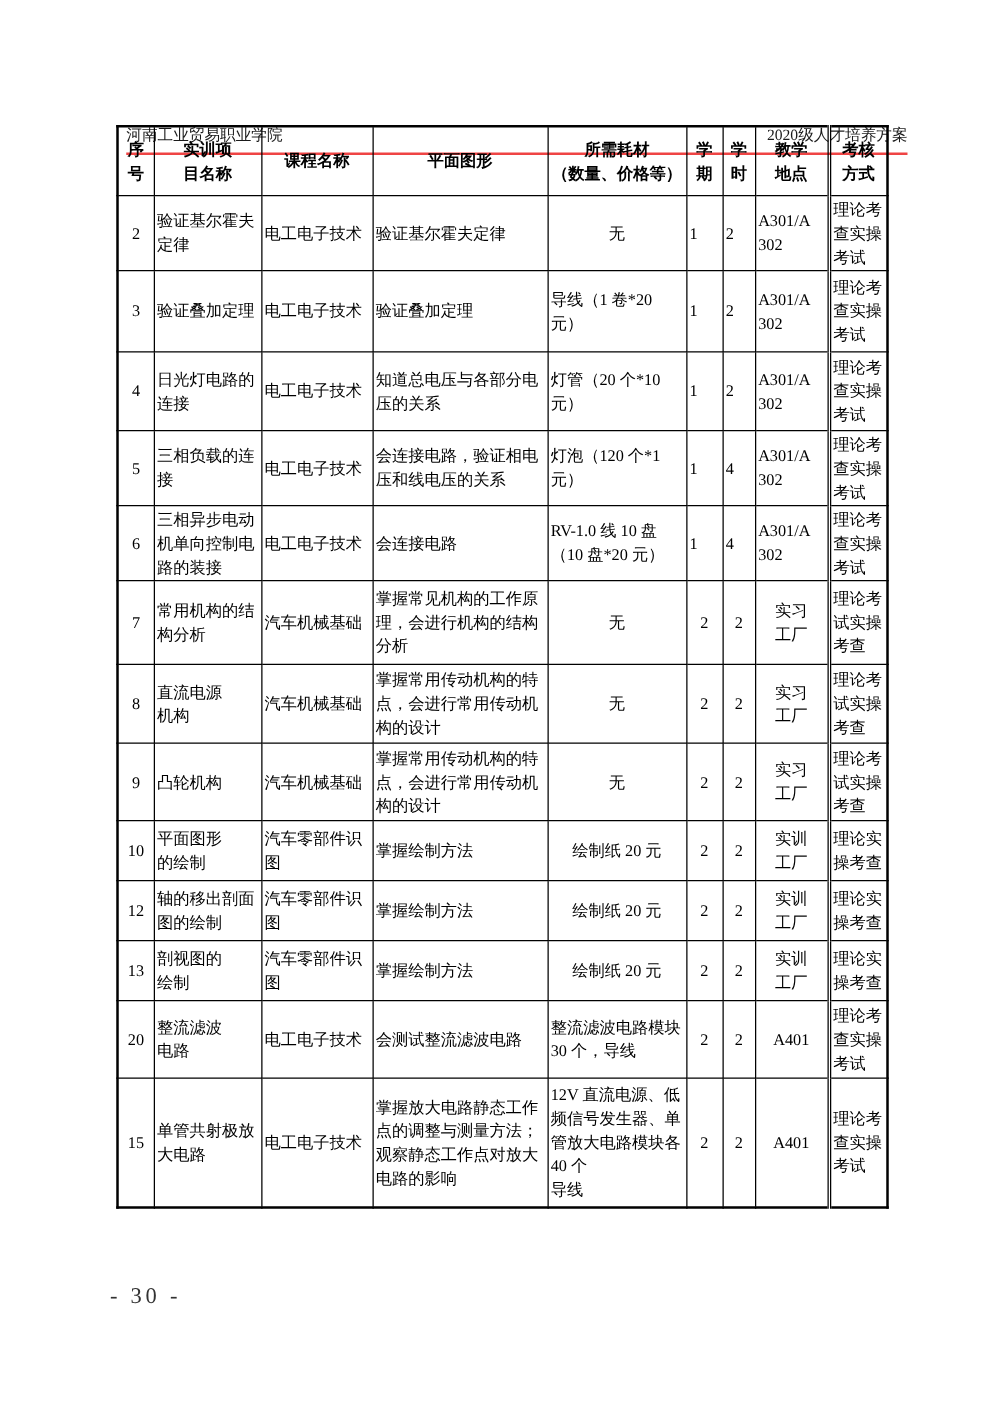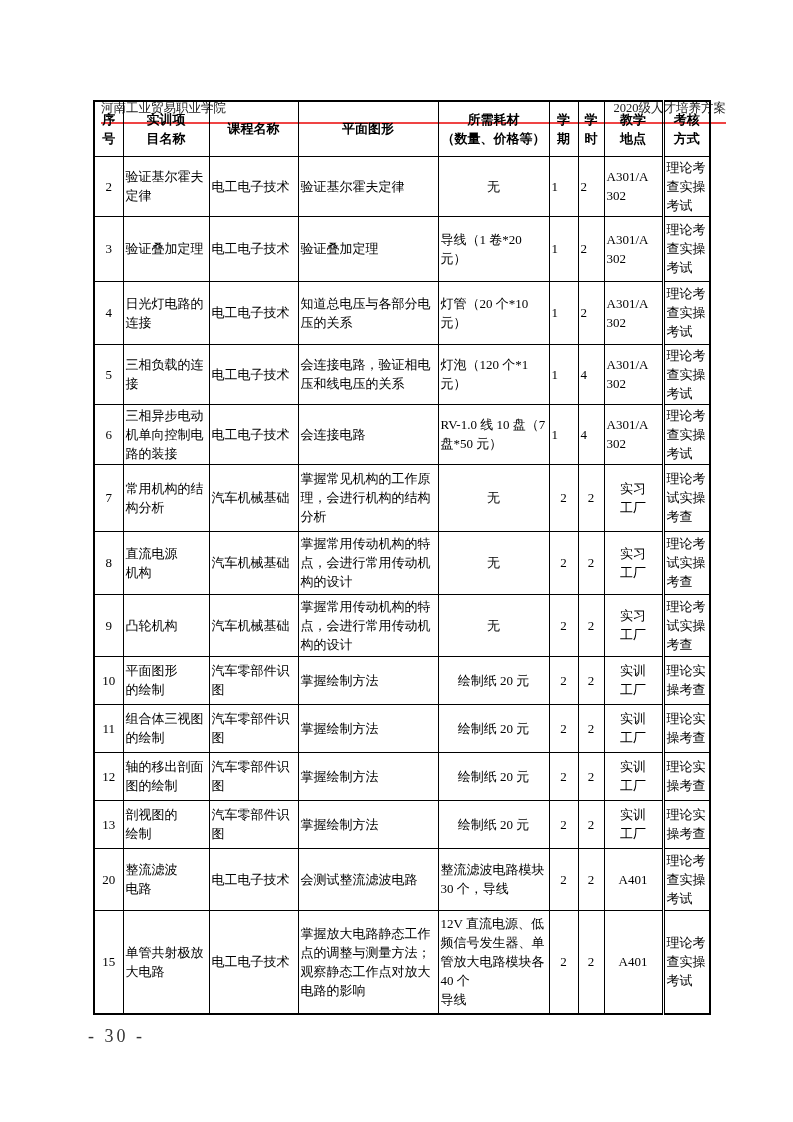--- a/index.html
+++ b/index.html
@@ -130,21 +130,21 @@
         <td class="col-hours c-left">4</td>
         <td class="col-location c-left c-break">A301/A
 302</td>
         <td class="col-assessment c-left">理论考查实操考试</td>
       </tr>
       <tr style="height: 60px;">
         <td class="col-no c-center">6</td>
         <td class="col-project c-left">三相异步电动机单向控制电路的装接</td>
         <td class="col-course c-left">电工电子技术</td>
         <td class="col-objective c-left">会连接电路</td>
-        <td class="col-consumables c-left">RV-1.0 线 10 盘（7 盘*50 元）</td>
+        <td class="col-consumables c-left">RV-1.0 线 10 盘（10 盘*20 元）</td>
         <td class="col-semester c-left">1</td>
         <td class="col-hours c-left">4</td>
         <td class="col-location c-left c-break">A301/A
 302</td>
         <td class="col-assessment c-left">理论考查实操考试</td>
       </tr>
       <tr style="height: 67px;">
         <td class="col-no c-center">7</td>
         <td class="col-project c-left">常用机构的结构分析</td>
         <td class="col-course c-left">汽车机械基础</td>
@@ -188,32 +188,20 @@
         <td class="col-course c-left">汽车零部件识图</td>
         <td class="col-objective c-left">掌握绘制方法</td>
         <td class="col-consumables c-center">绘制纸 20 元</td>
         <td class="col-semester c-center">2</td>
         <td class="col-hours c-center">2</td>
         <td class="col-location c-center">实训
 工厂</td>
         <td class="col-assessment c-left">理论实操考查</td>
       </tr>
       <tr style="height: 48px;">
-        <td class="col-no c-center">11</td>
-        <td class="col-project c-left">组合体三视图的绘制</td>
-        <td class="col-course c-left">汽车零部件识图</td>
-        <td class="col-objective c-left">掌握绘制方法</td>
-        <td class="col-consumables c-center">绘制纸 20 元</td>
-        <td class="col-semester c-center">2</td>
-        <td class="col-hours c-center">2</td>
-        <td class="col-location c-center">实训
-工厂</td>
-        <td class="col-assessment c-left">理论实操考查</td>
-      </tr>
-      <tr style="height: 48px;">
         <td class="col-no c-center">12</td>
         <td class="col-project c-left">轴的移出剖面图的绘制</td>
         <td class="col-course c-left">汽车零部件识图</td>
         <td class="col-objective c-left">掌握绘制方法</td>
         <td class="col-consumables c-center">绘制纸 20 元</td>
         <td class="col-semester c-center">2</td>
         <td class="col-hours c-center">2</td>
         <td class="col-location c-center">实训
 工厂</td>
         <td class="col-assessment c-left">理论实操考查</td>

